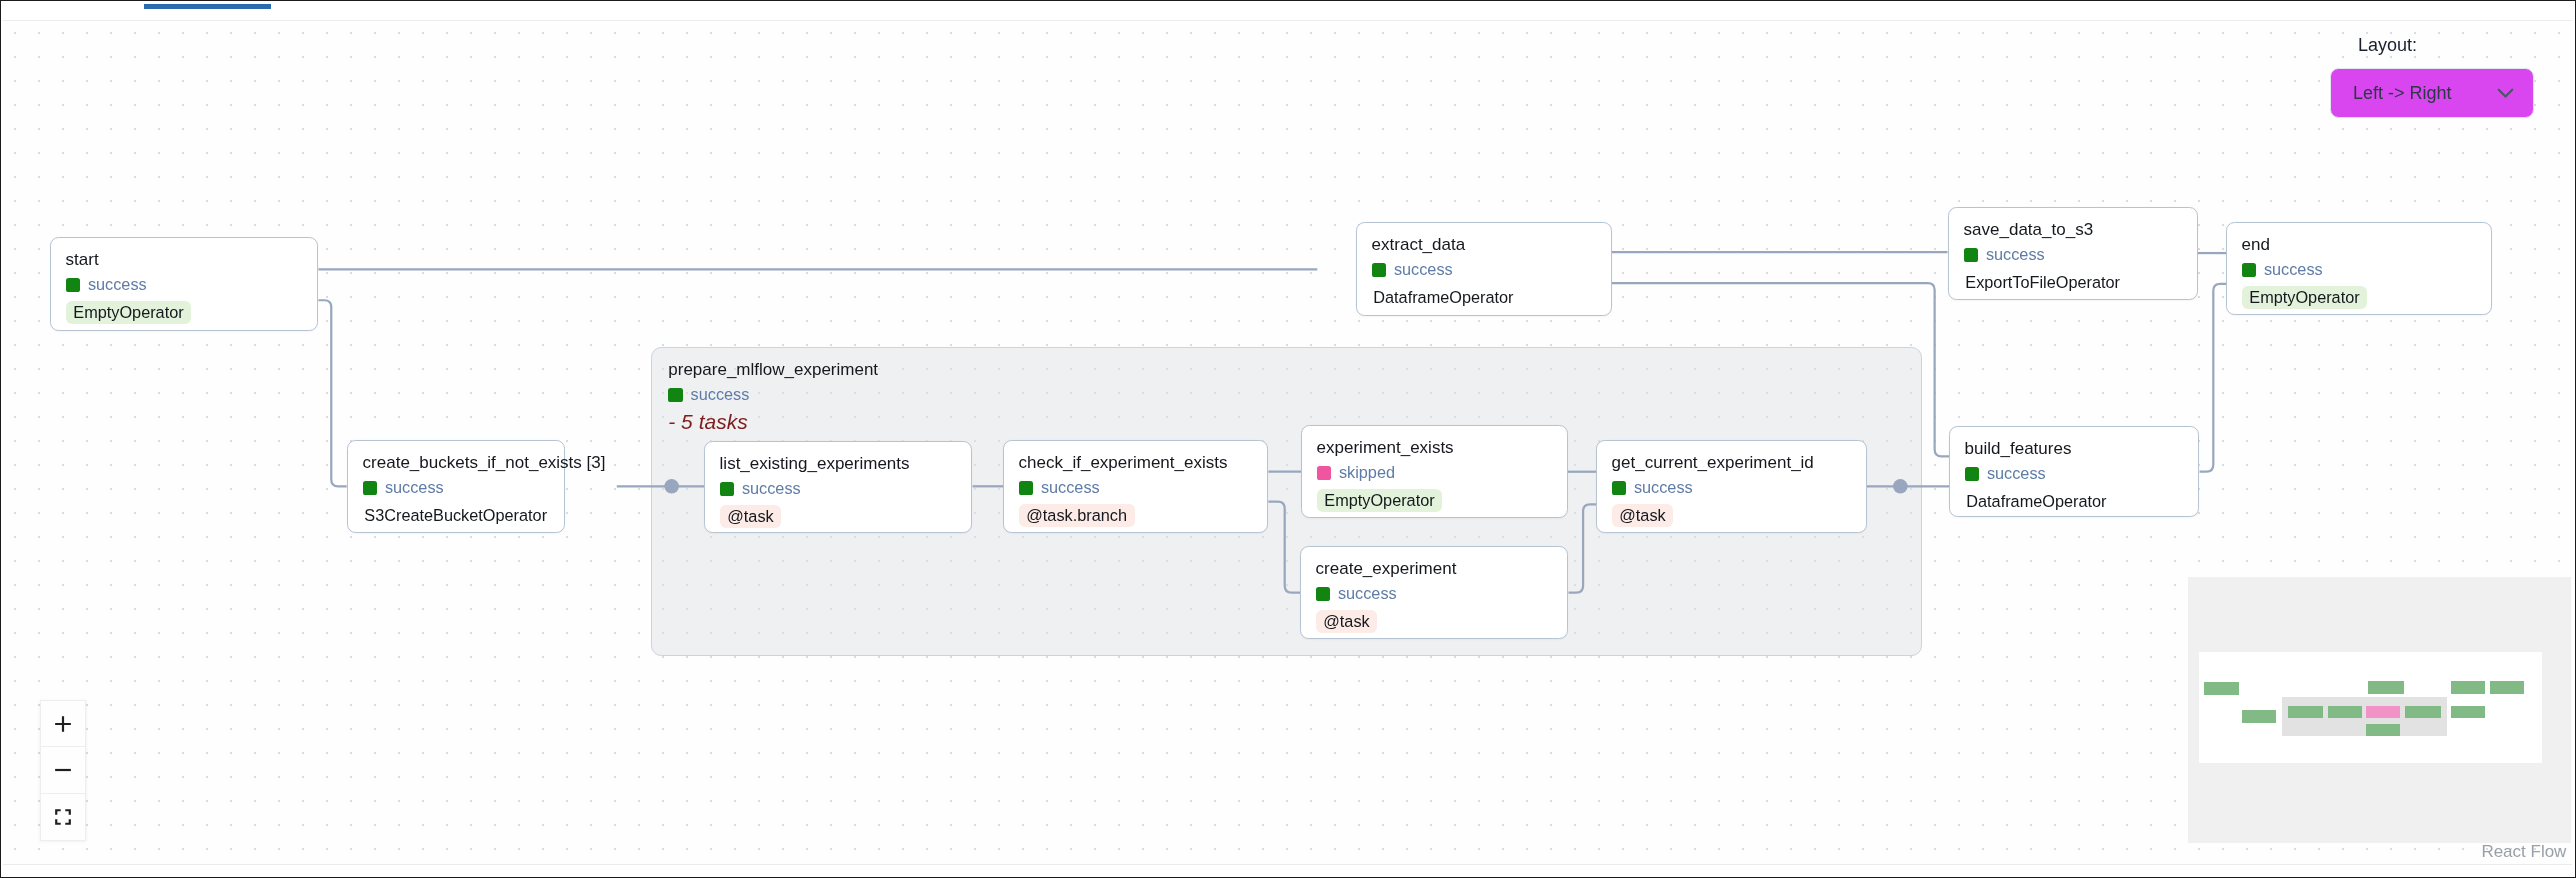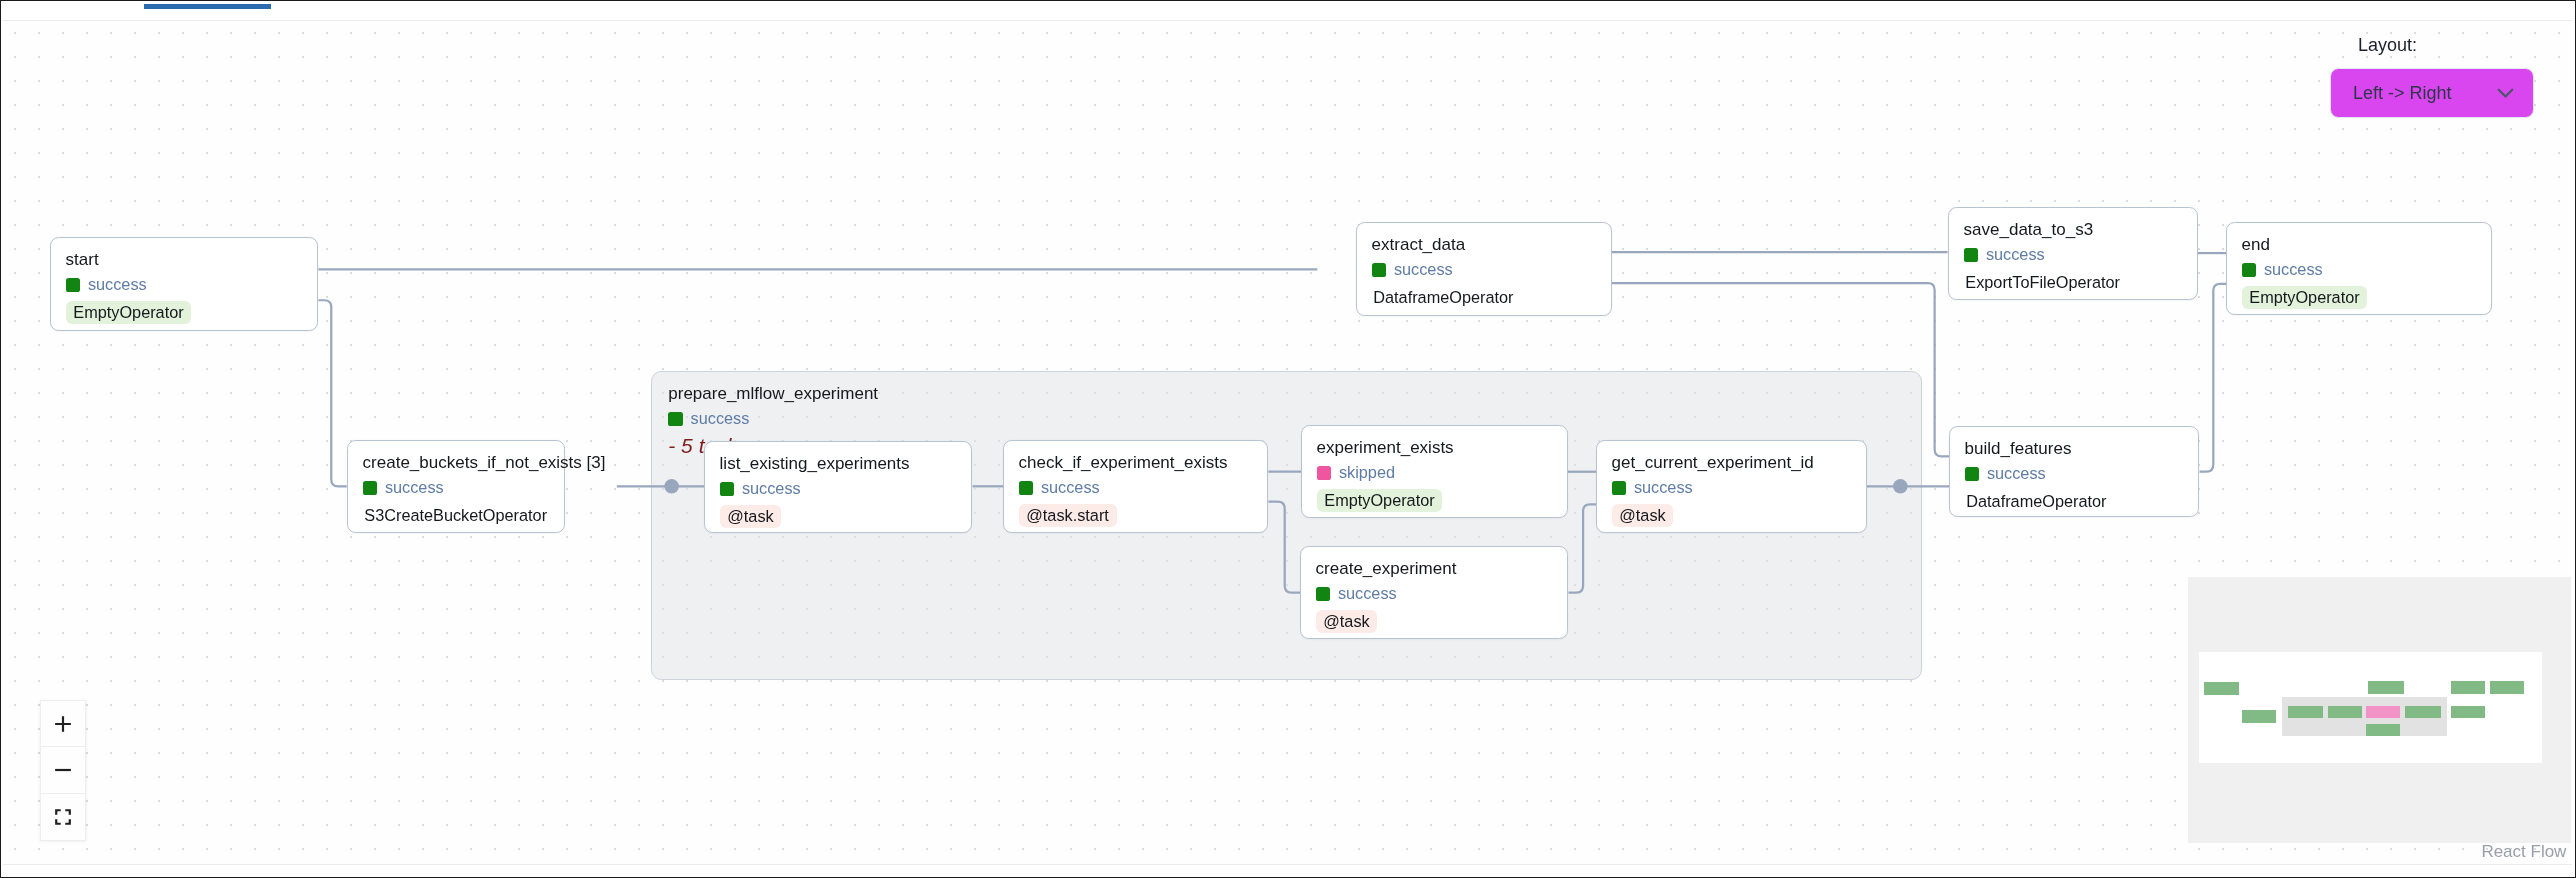--- a/index.html
+++ b/index.html
@@ -7,21 +7,21 @@
   .frame { position:relative; width:2576px; height:878px; background:#fff;
            border:1.7px solid #1b1b1b; overflow:hidden; }
   .grid-bg { position:absolute; left:1.7px; right:3.4px; top:19px; bottom:12px;
              background-color:#fefefe;
              background-image:radial-gradient(circle, #d8dbe0 1.5px, transparent 1.5px);
              background-size:24px 24px; border-top:0.9px solid #ececec; border-bottom:0.9px solid #ececec; }
   .tab-indicator { position:absolute; left:143px; top:2.6px; width:127px; height:5.1px;
                    background:#2b6cb0; z-index:6; }
   .edge-layer { position:absolute; left:0; top:0; width:2576px; height:878px; z-index:2; }
   .group-node { position:absolute; z-index:1; background:rgba(223,226,230,0.5);
-                border:0.9px solid #ccd3da; border-radius:10.3px; padding:11px 16.3px;margin-top:24px; }
+                border:0.9px solid #ccd3da; border-radius:10.3px; padding:11px 16.3px; }
   .node { position:absolute; z-index:3; background:#fff; border:1.3px solid #b6c3d3;
           border-radius:8.6px; padding:11px 14.6px; box-shadow:0 0.9px 1.7px rgba(0,0,0,0.04);
           cursor:pointer; }
   .node-title { font-size:17px; color:#15181d; line-height:22px; white-space:nowrap; }
   .status-row { display:flex; align-items:center; gap:7.7px; margin-top:4.3px; }
   .status-square { width:14.6px; height:14.6px; border-radius:2.6px; flex:0 0 auto; }
   .status-label { font-size:16.3px; color:#5e7ca6; line-height:19px; }
   .op-row { margin-top:6.9px; font-size:16.3px; color:#15181d; line-height:20.6px; }
   .op-badge { display:inline-block; padding:0.9px 7.7px; border-radius:6px; }
   .op-green { background:#e3f2db; }
@@ -128,21 +128,21 @@
           <span class="status-label">success</span>
         </div>
         <div class="op-row"><span class="op-badge op-pink">@task</span></div>
       </div>
       <div class="node" style="left: 1002px; top: 439px; width: 265px; height: 93px;">
         <div class="node-title">check_if_experiment_exists</div>
         <div class="status-row">
           <span class="status-square" style="background: rgb(18, 132, 18);"></span>
           <span class="status-label">success</span>
         </div>
-        <div class="op-row"><span class="op-badge op-pink">@task.start</span></div>
+        <div class="op-row"><span class="op-badge op-pink">@task.branch</span></div>
       </div>
       <div class="node" style="left: 1300px; top: 424px; width: 267px; height: 93px;">
         <div class="node-title">experiment_exists</div>
         <div class="status-row">
           <span class="status-square" style="background: rgb(240, 85, 159);"></span>
           <span class="status-label">skipped</span>
         </div>
         <div class="op-row"><span class="op-badge op-green">EmptyOperator</span></div>
       </div>
       <div class="node" style="left: 1299px; top: 545px; width: 268px; height: 93px;">

